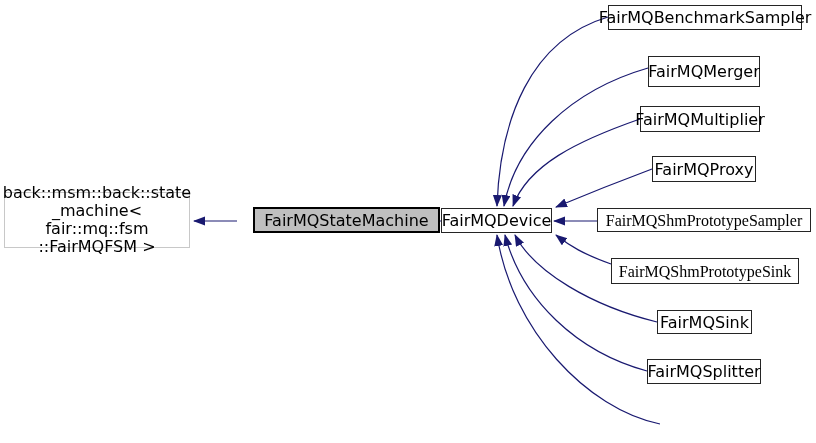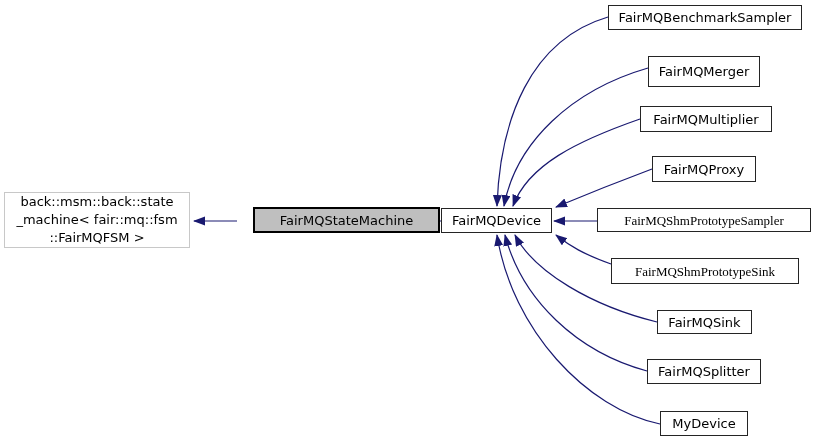--- a/index.html
+++ b/index.html
@@ -30,21 +30,21 @@
   .node {
     position: absolute;
     box-sizing: border-box;
     display: flex;
     align-items: center;
     justify-content: center;
     text-align: center;
     background: #ffffff;
     border: 1px solid #242424;
     color: #000000;
-    font-size: 13px;
+    font-size: 16px;
     line-height: 17px;
     white-space: nowrap;
     cursor: pointer;
   }
   .node-external {
     border: 1px solid #c8c8c8;
     white-space: normal;
     line-height: 18px;
     cursor: default;
   }
@@ -95,21 +95,21 @@
   </div>
 
   <div class="node" style="left:608px; top:5px; width:194px; height:25px;">
     <span>FairMQBenchmarkSampler</span>
   </div>
 
   <div class="node" style="left:648px; top:56px; width:112px; height:31px;">
     <span>FairMQMerger</span>
   </div>
 
-  <div class="node" style="left:640px; top:106px; width:132px; height:26px;text-align:center;">
+  <div class="node" style="left:640px; top:106px; width:120px; height:26px;text-align:center;">
     <span>FairMQMultiplier</span>
   </div>
 
   <div class="node" style="left:652px; top:156px; width:104px; height:26px;">
     <span>FairMQProxy</span>
   </div>
 
   <div class="node" style="left:597px; top:208px; width:214px; height:24px;font-family:Liberation Serif, serif;">
     <span>FairMQShmPrototypeSampler</span>
   </div>
@@ -119,17 +119,14 @@
   </div>
 
   <div class="node" style="left:657px; top:310px; width:95px; height:24px;">
     <span>FairMQSink</span>
   </div>
 
   <div class="node" style="left:647px; top:359px; width:114px; height:25px;">
     <span>FairMQSplitter</span>
   </div>
 
-  <div class="node" style="left:660px; top:411px; width:88px; height:25px;">
-    <span>MyDevice</span>
-  </div>
 
 </div>
 
 </body></html>

